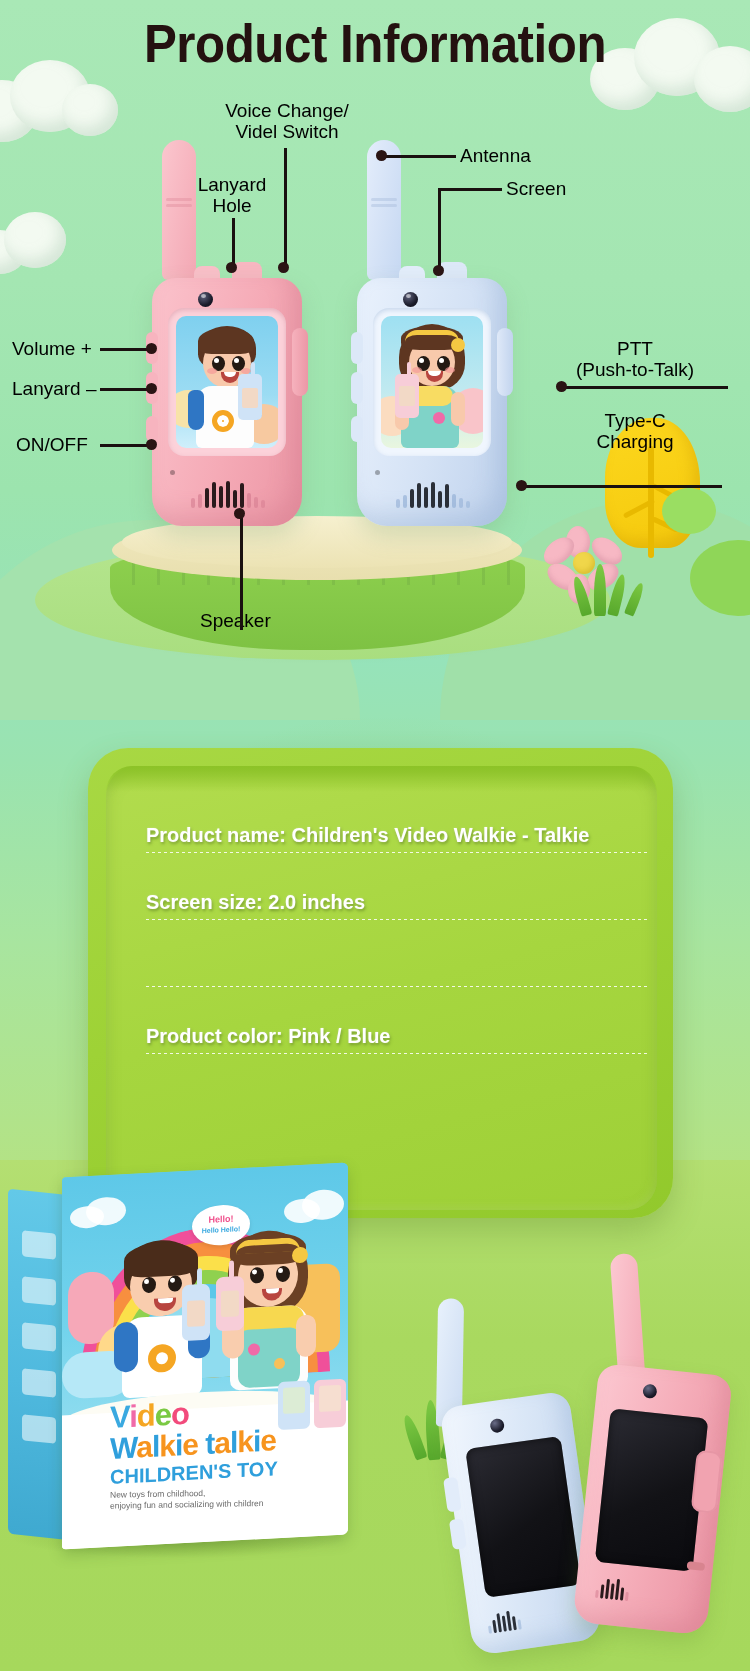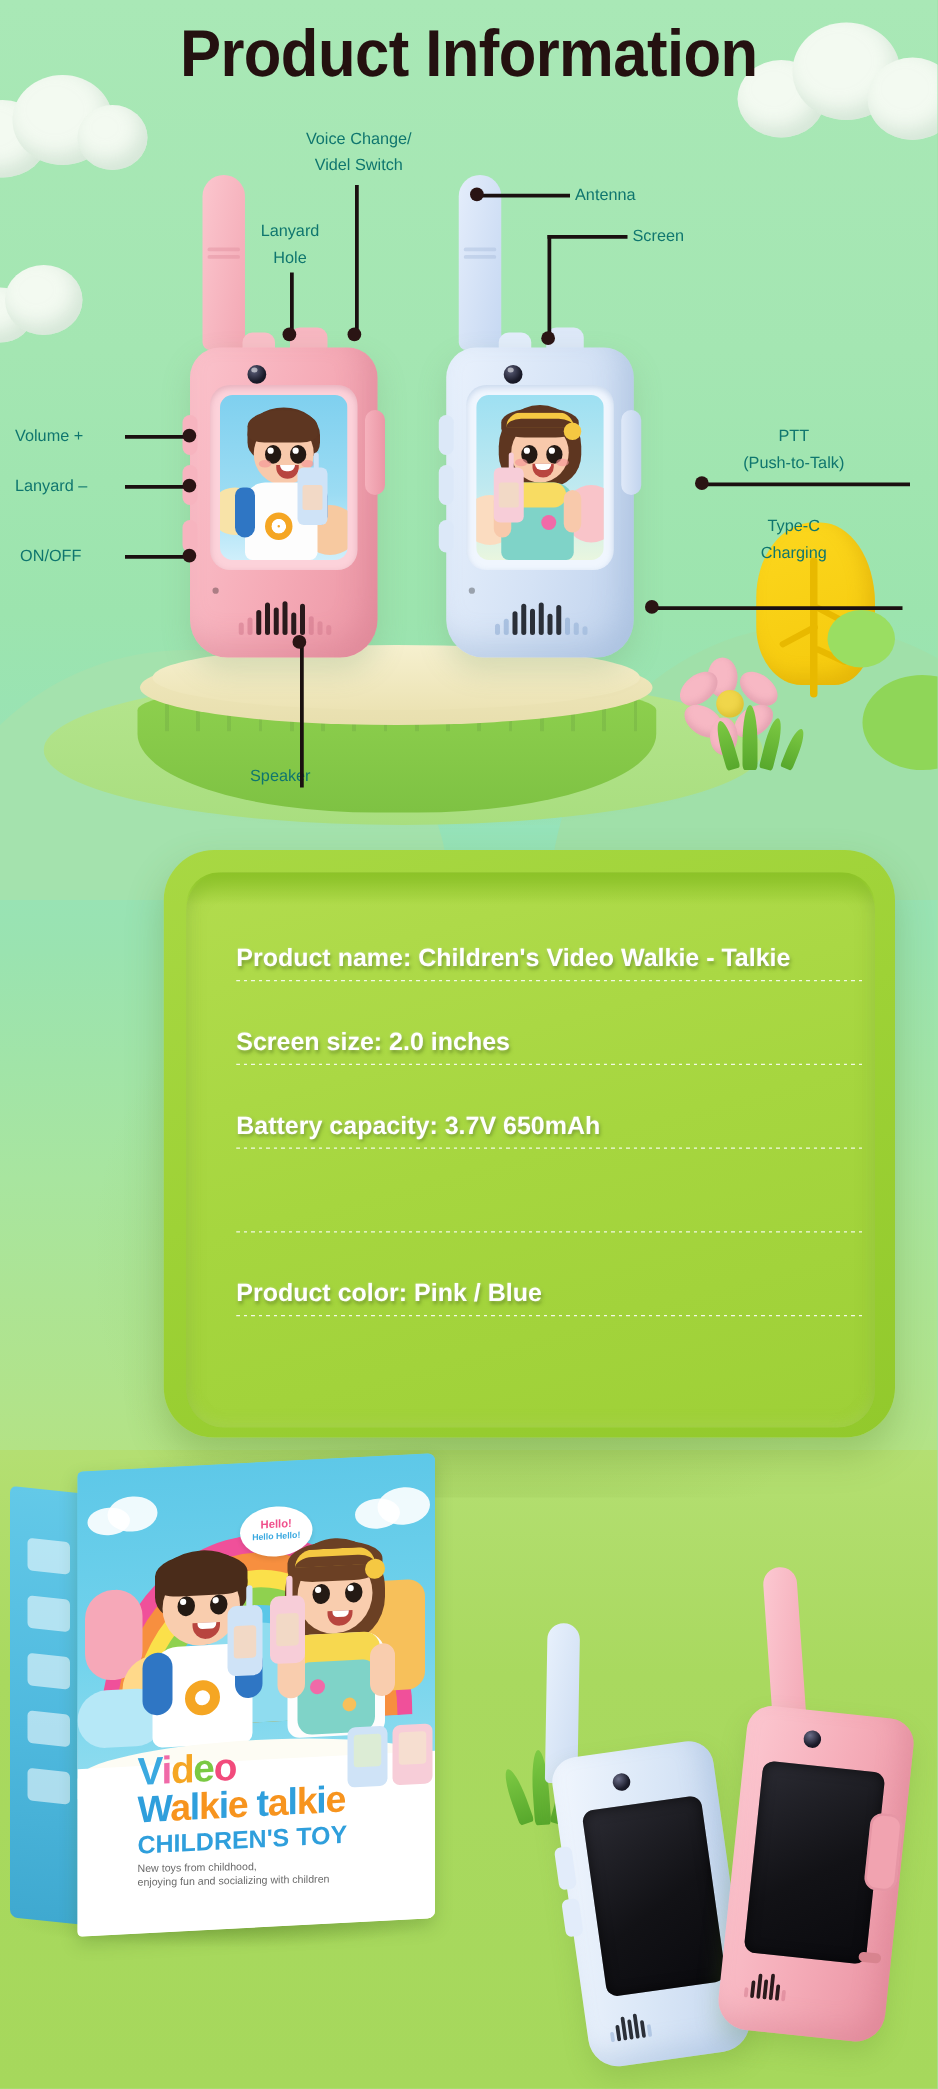--- a/index.html
+++ b/index.html
@@ -103,21 +103,21 @@
   .title{
     position:absolute;left:0;top:14px;width:750px;text-align:center;
     font-size:53px;line-height:60px;font-weight:bold;color:#241110;
     letter-spacing:-0.5px;
     font-family:"Liberation Sans", sans-serif;
     transform:scaleX(0.93);
   }
 
   
   .callout{
-    position:absolute;color:#0f766e;font-size:13px;line-height:21px;
+    position:absolute;color:#000000;font-size:19px;line-height:21px;
     font-family:"Liberation Sans", sans-serif;white-space:pre-line;
   }
   .lead-h{position:absolute;height:3px;background:#1a1010;}
   .lead-v{position:absolute;width:3px;background:#1a1010;}
   .dot{position:absolute;width:11px;height:11px;background:#2a1414;border-radius:50%;}
 
   
   .wt{position:absolute;}
   .wt-antenna{position:absolute;width:34px;border-radius:17px 17px 6px 6px;}
   .wt-ant-ring{position:absolute;left:4px;width:26px;height:3px;border-radius:2px;opacity:.45;}
@@ -147,25 +147,24 @@
   .arm{position:absolute;background:#f8c9ab;border-radius:8px;}
   .mini-wt{position:absolute;border-radius:5px;}
   .mini-scr{position:absolute;border-radius:2px;background:#e8c9b4;}
 
   
   .tray-shadow{
     position:absolute;left:78px;top:718px;width:600px;height:480px;
     background:radial-gradient(ellipse at 50% 60%,rgba(120,160,50,.30),rgba(120,160,50,0) 72%);
   }
   .tray{
-    position:absolute;left:88px;top:680px;width:585px;height:470px;
+    position:absolute;left:88px;top:748px;width:585px;height:470px;
     background:linear-gradient(160deg,#a8d843 0%,#9ed236 45%,#92c92c 100%);
     border-radius:40px;
     box-shadow:0 14px 30px rgba(90,130,40,.30);
-    margin-left:43px;
   }
   .tray-inner{
     position:absolute;left:18px;top:18px;right:16px;bottom:8px;
     background:linear-gradient(165deg,#b2dc4e 0%,#a6d63f 50%,#9ed037 100%);
     border-radius:30px;
     box-shadow:inset 0 5px 14px rgba(120,165,40,.5), inset 0 -3px 10px rgba(190,225,120,.35);
   }
   .tray-lip{
     position:absolute;left:18px;top:18px;right:16px;height:26px;
     background:linear-gradient(180deg,#8cc327 0%,rgba(160,210,60,0) 100%);
@@ -482,24 +481,20 @@
     <div class="specs">
       <div class="spec-row">
         <div class="spec-text">Product name: Children's Video Walkie - Talkie</div>
         <div class="spec-rule"></div>
       </div>
       <div class="spec-row">
         <div class="spec-text">Screen size: 2.0 inches</div>
         <div class="spec-rule"></div>
       </div>
       <div class="spec-row">
-        <div class="spec-text">Battery capacity: 3.7V 650mAh</div>
-        <div class="spec-rule"></div>
-      </div>
-      <div class="spec-row">
         <div class="spec-rule"></div>
       </div>
       <div class="spec-row">
         <div class="spec-text">Product color: Pink / Blue</div>
         <div class="spec-rule"></div>
       </div>
     </div>
   </div>
 
   <div class="box-wrap">

